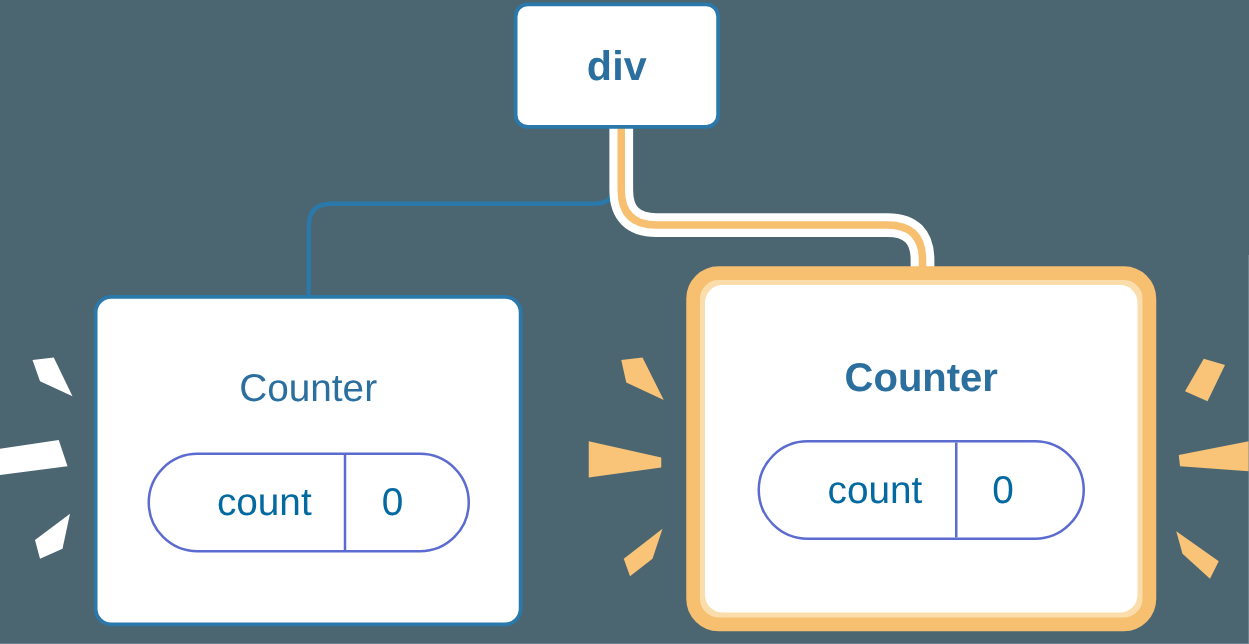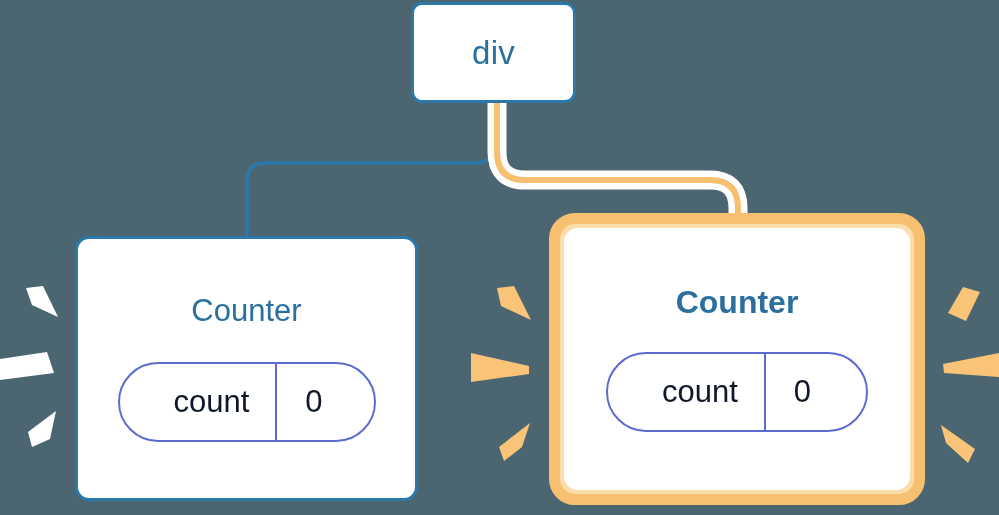--- a/index.html
+++ b/index.html
@@ -46,20 +46,21 @@
   }
 
   .node-div {
     left: 411px;
     top: 2px;
     width: 165px;
     height: 101px;
     border: 3px solid #2b78ab;
     border-radius: 11px;
     z-index: 6;
+    font-weight: bold;
   }
   .node-div .node-title {
     font-size: 33px;
     color: #2b6f9e;
     letter-spacing: 0.2px;
   }
 
   .node-counter-left {
     left: 75px;
     top: 236px;
@@ -112,21 +113,21 @@
     border-radius: 40px;
     display: flex;
     align-items: stretch;
     box-sizing: border-box;
     background: transparent;
   }
   .pill-left, .pill-right {
     display: flex;
     align-items: center;
     justify-content: center;
-    color: #0f172a;
+    color: #0369a1;
     font-size: 31px;
     box-sizing: border-box;
   }
   .pill-left {
     padding: 0 26px 0 54px;
   }
   .pill-right {
     border-left: 2px solid #5b6bd0;
     padding: 0 40px 0 28px;
   }

